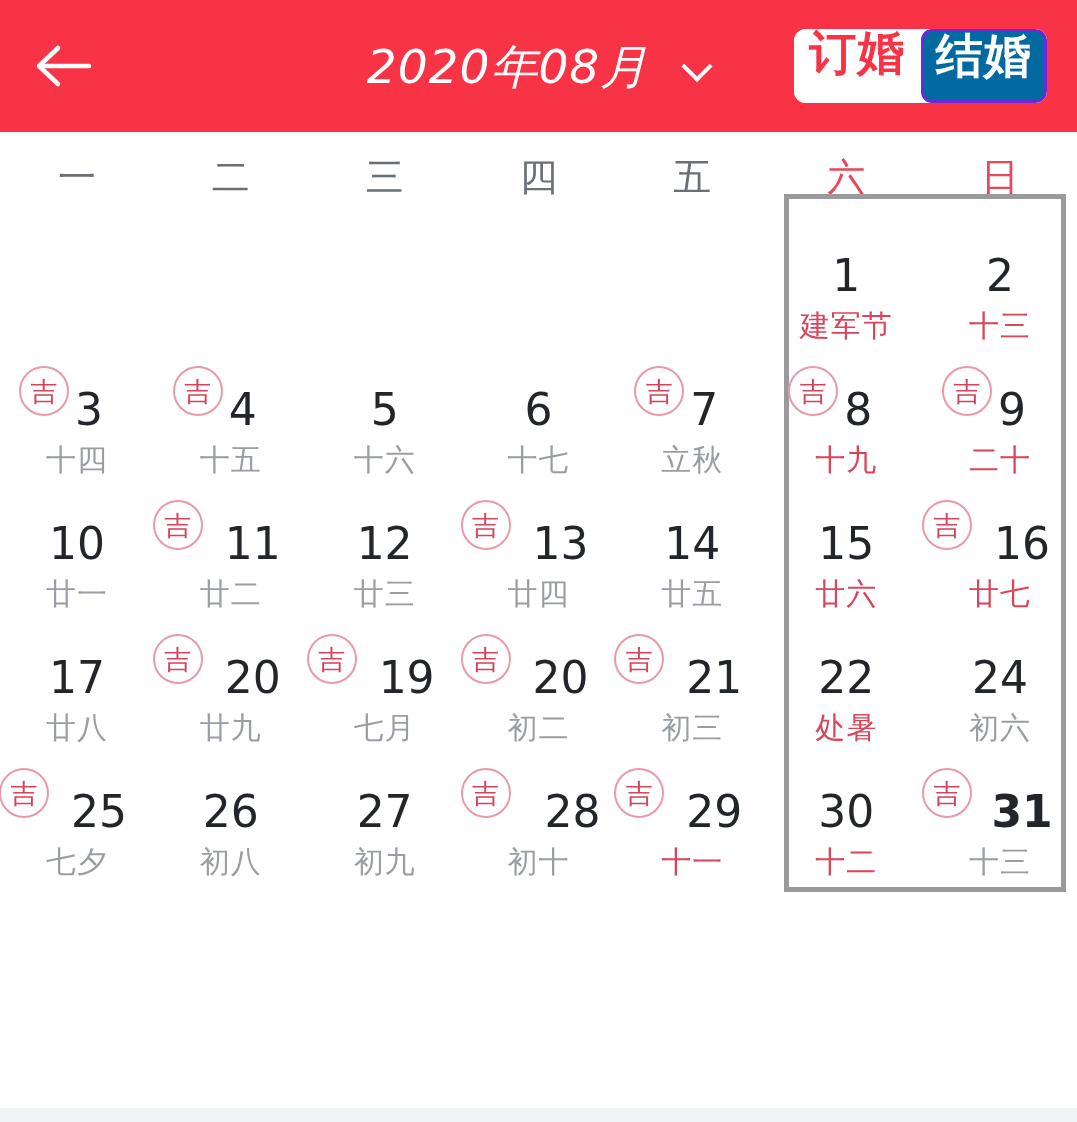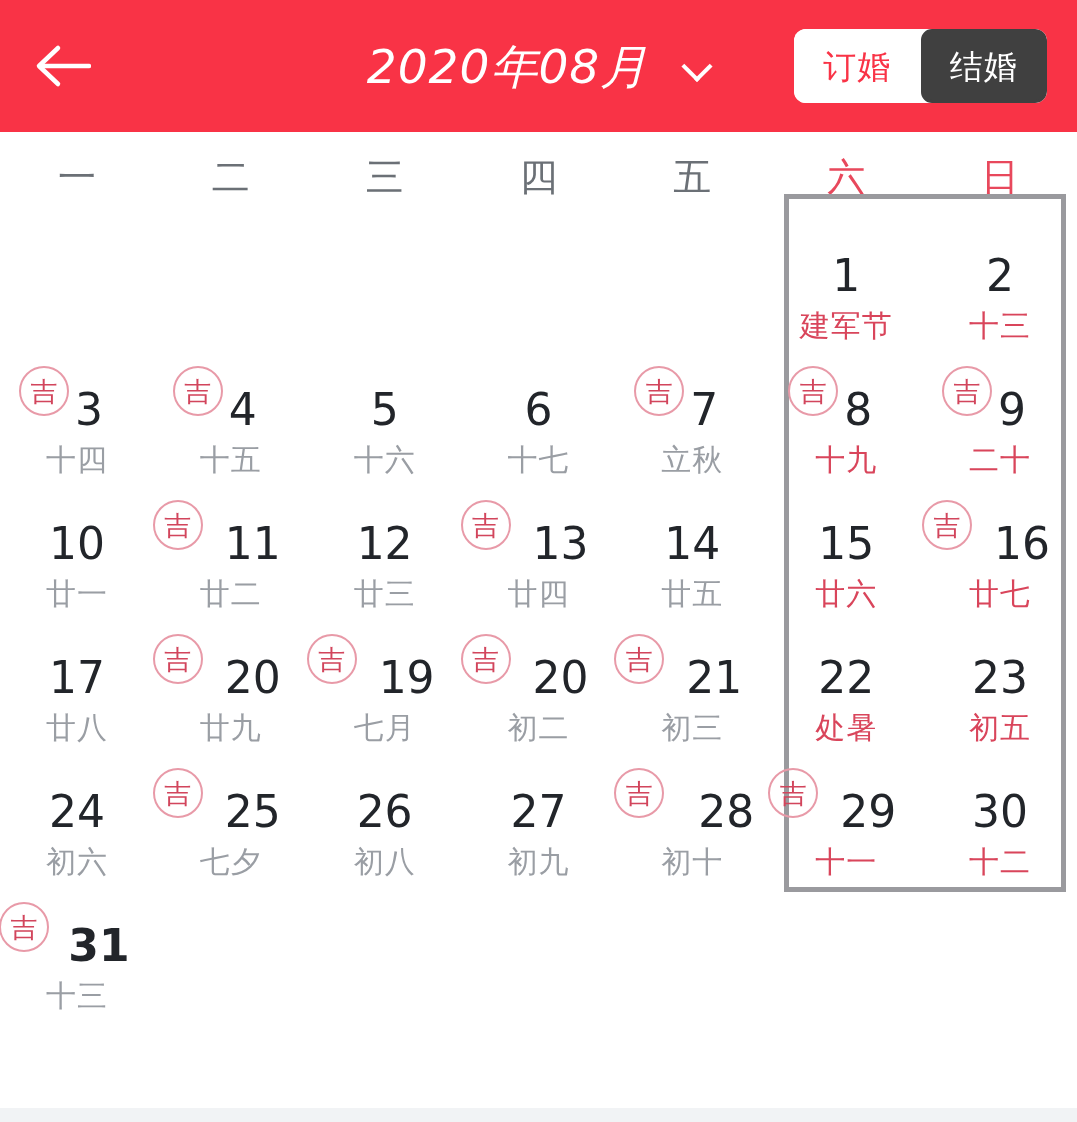--- a/index.html
+++ b/index.html
@@ -90,35 +90,36 @@
     display: flex;
     background: #ffffff;
     border-radius: 12px;
     overflow: hidden;
     height: 74px;
     width: 253px;
   }
   .seg-btn {
     flex: 1 1 50%;
     display: flex;
-    align-items: center;
+    align-items: flex-start;
     justify-content: center;
-    font-size: 33px;
+    font-size: 47px;
     line-height: 1;
     cursor: pointer;
     letter-spacing: 1px;
+    font-weight: bold;
   }
   .seg-btn.inactive {
     background: #ffffff;
     color: #F93346;
   }
   .seg-btn.active {
-    background: #404040;
+    background: #0369a1;
     color: #ffffff;
-    border: 3px solid #404040;
+    border: 3px solid #6d28d9;
     border-radius: 11px;
   }
 
   
   .weekdays {
     flex: 0 0 90px;
     display: grid;
     grid-template-columns: repeat(7, 1fr);
     align-items: center;
     background: #ffffff;
@@ -422,26 +423,20 @@
             <span class="daynum" style="margin-left: 44px;">21</span>
           </div>
           <div class="lunar">初三</div>
         </div>
         <div class="cell weekend">
           <div class="num-row">
             <span class="daynum">22</span>
           </div>
           <div class="lunar">处暑</div>
         </div>
-        <div class="cell weekend">
-          <div class="num-row">
-            <span class="daynum">23</span>
-          </div>
-          <div class="lunar">初五</div>
-        </div>
         <div class="cell">
           <div class="num-row">
             <span class="daynum">24</span>
           </div>
           <div class="lunar">初六</div>
         </div>
         <div class="cell">
           <div class="num-row">
             <span class="ji-badge" style="left: calc(50% - 78px);">吉</span>
             <span class="daynum" style="margin-left: 44px;">25</span>

